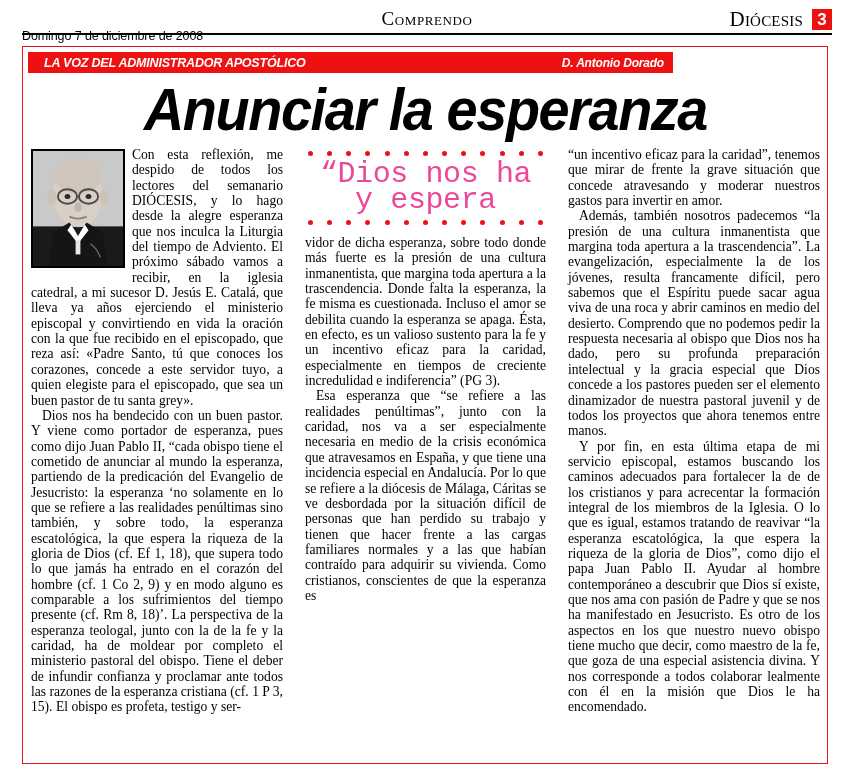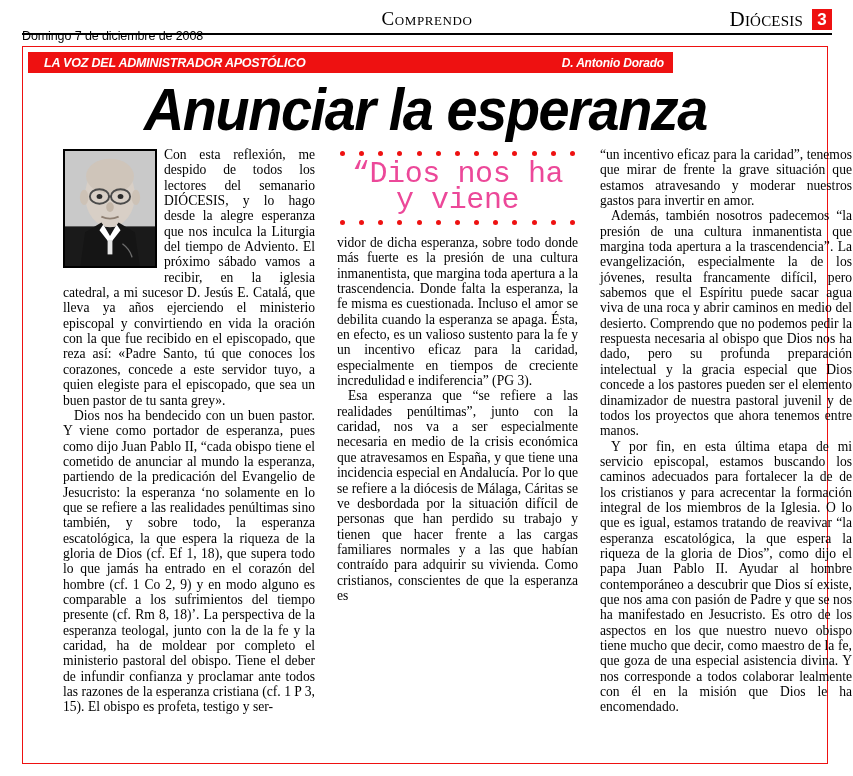--- a/index.html
+++ b/index.html
@@ -152,21 +152,20 @@
 
   
   .columns {
     position: absolute;
     left: 8px;
     top: 100px;
     width: 790px;
     height: 612px;
     display: flex;
     gap: 0;
-    margin-left: 32px;
   }
   .col {
     width: 263px;
     position: relative;
     box-sizing: border-box;
   }
   .col-1 { padding-right: 11px; }
   .col-2 { padding-left: 11px; padding-right: 11px; }
   .col-3 { padding-left: 11px; }
 
@@ -294,21 +293,21 @@
               <span></span>
               <span></span>
               <span></span>
               <span></span>
               <span></span>
               <span></span>
               <span></span>
           </div>
           <div class="pullquote-text">
             <span>“Dios nos ha</span>
-            <span>y viene</span>
+            <span>y espera</span>
           </div>
           <div class="dotrow bottom">
             <span></span>
               <span></span>
               <span></span>
               <span></span>
               <span></span>
               <span></span>
               <span></span>
               <span></span>
@@ -320,21 +319,21 @@
           </div>
         </div>
         <div class="body-text">
           <p class="no-indent">vidor de dicha esperanza, sobre todo donde más fuerte es la presión de una cultura inmanentista, que margina toda apertura a la trascendencia. Donde falta la esperanza, la fe misma es cuestionada. Incluso el amor se debilita cuando la esperanza se apaga. Ésta, en efecto, es un valioso sustento para la fe y un incentivo eficaz para la caridad, especialmente en tiempos de creciente incredulidad e indiferencia”  (PG 3).</p>
           <p>Esa esperanza que “se refiere a las realidades penúltimas”, junto con la caridad, nos va a ser especialmente necesaria en medio de la crisis económica que atravesamos en España, y que tiene una incidencia especial en Andalucía. Por lo que se refiere a la diócesis de Málaga, Cáritas se ve desbordada por la situación difícil de personas que han perdido su trabajo y tienen que hacer frente a las cargas familiares normales y a las que habían contraído para adquirir su vivienda. Como cristianos, conscientes de que la esperanza es</p>
         </div>
       </div>
 
       <div class="col col-3">
         <div class="body-text">
-          <p class="no-indent">“un incentivo eficaz para la caridad”, tenemos que mirar de frente la grave situación que estamos atravesando y moderar nuestros gastos para invertir en amor.</p>
+          <p class="no-indent">“un incentivo eficaz para la caridad”, tenemos que mirar de frente la grave situación que concede atravesando y moderar nuestros gastos para invertir en amor.</p>
           <p>Además, también nosotros padecemos “la presión de una cultura inmanentista que margina toda apertura a la trascendencia”. La evangelización, especialmente la de los jóvenes, resulta francamente difícil, pero sabemos que el Espíritu puede sacar agua viva de una roca y abrir caminos en medio del desierto. Comprendo que no podemos pedir la respuesta necesaria al obispo que Dios nos ha dado, pero su profunda preparación intelectual y la gracia especial que Dios concede a los pastores pueden ser el elemento dinamizador de nuestra pastoral juvenil y de todos los proyectos que ahora tenemos entre manos.</p>
           <p>Y por fin, en esta última etapa de mi servicio episcopal, estamos buscando los caminos adecuados para fortalecer la de de los cristianos y para acrecentar la formación integral de los miembros de la Iglesia. O lo que es igual, estamos tratando de reavivar “la esperanza escatológica, la que espera la riqueza de la gloria de Dios”, como dijo el papa Juan Pablo II. Ayudar al hombre contemporáneo a descubrir que Dios sí existe, que nos ama con pasión de Padre y que se nos ha manifestado en Jesucristo. Es otro de los aspectos en los que nuestro nuevo obispo tiene mucho que decir, como maestro de la fe, que goza de una especial asistencia divina. Y nos corresponde a todos colaborar lealmente con él en la misión que Dios le ha encomendado.</p>
         </div>
       </div>
 
     </div>
   </div>
 </div>
 
 </body></html>

